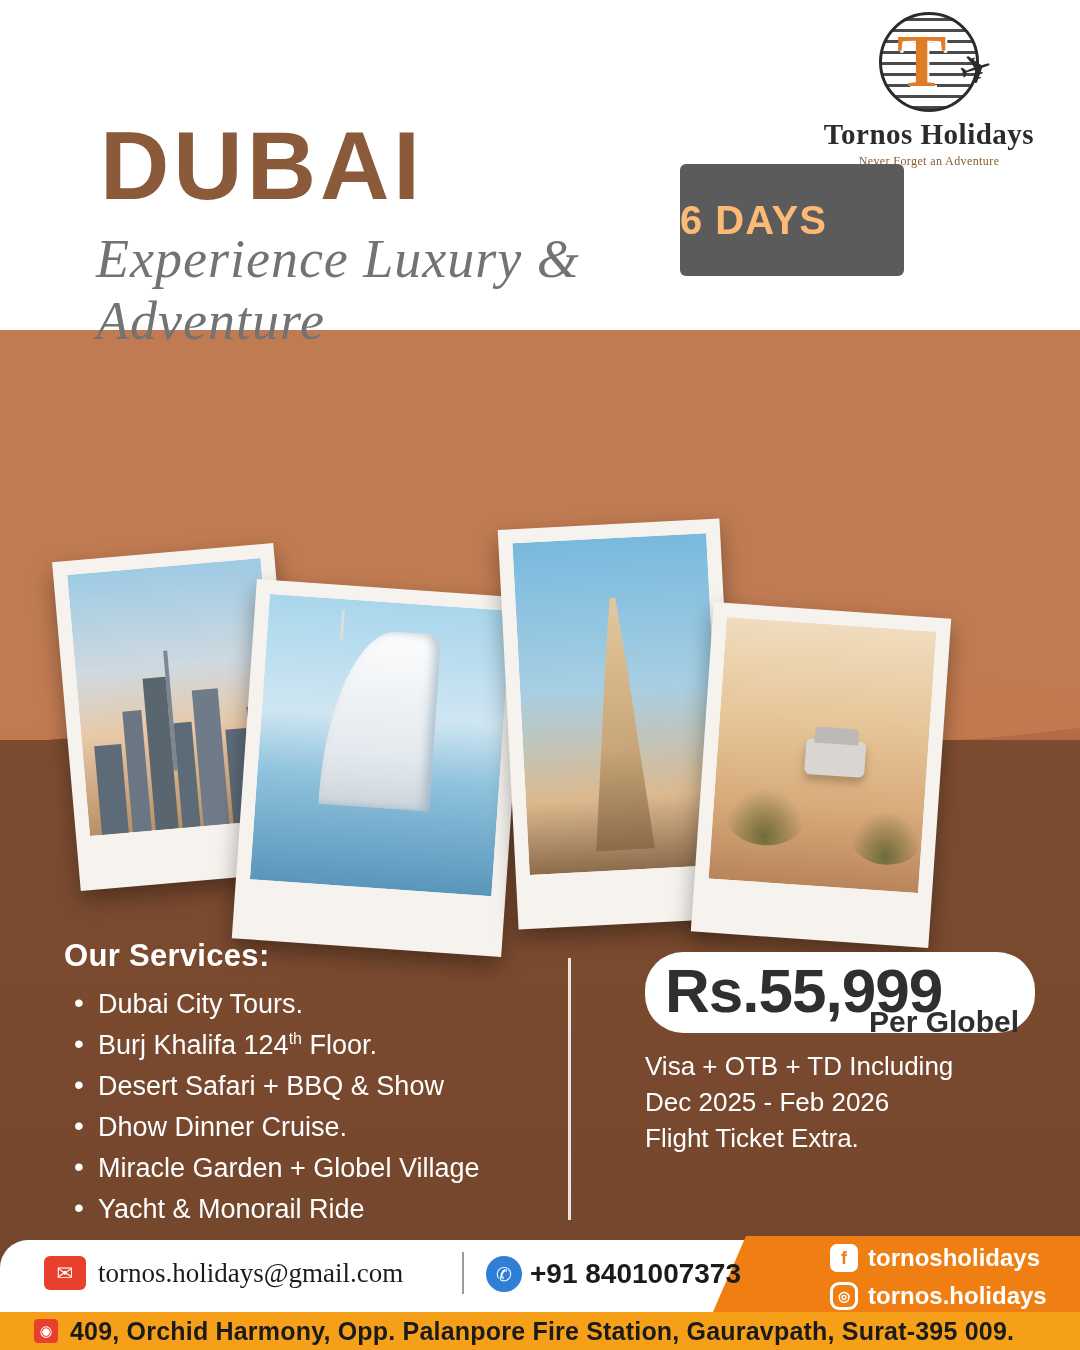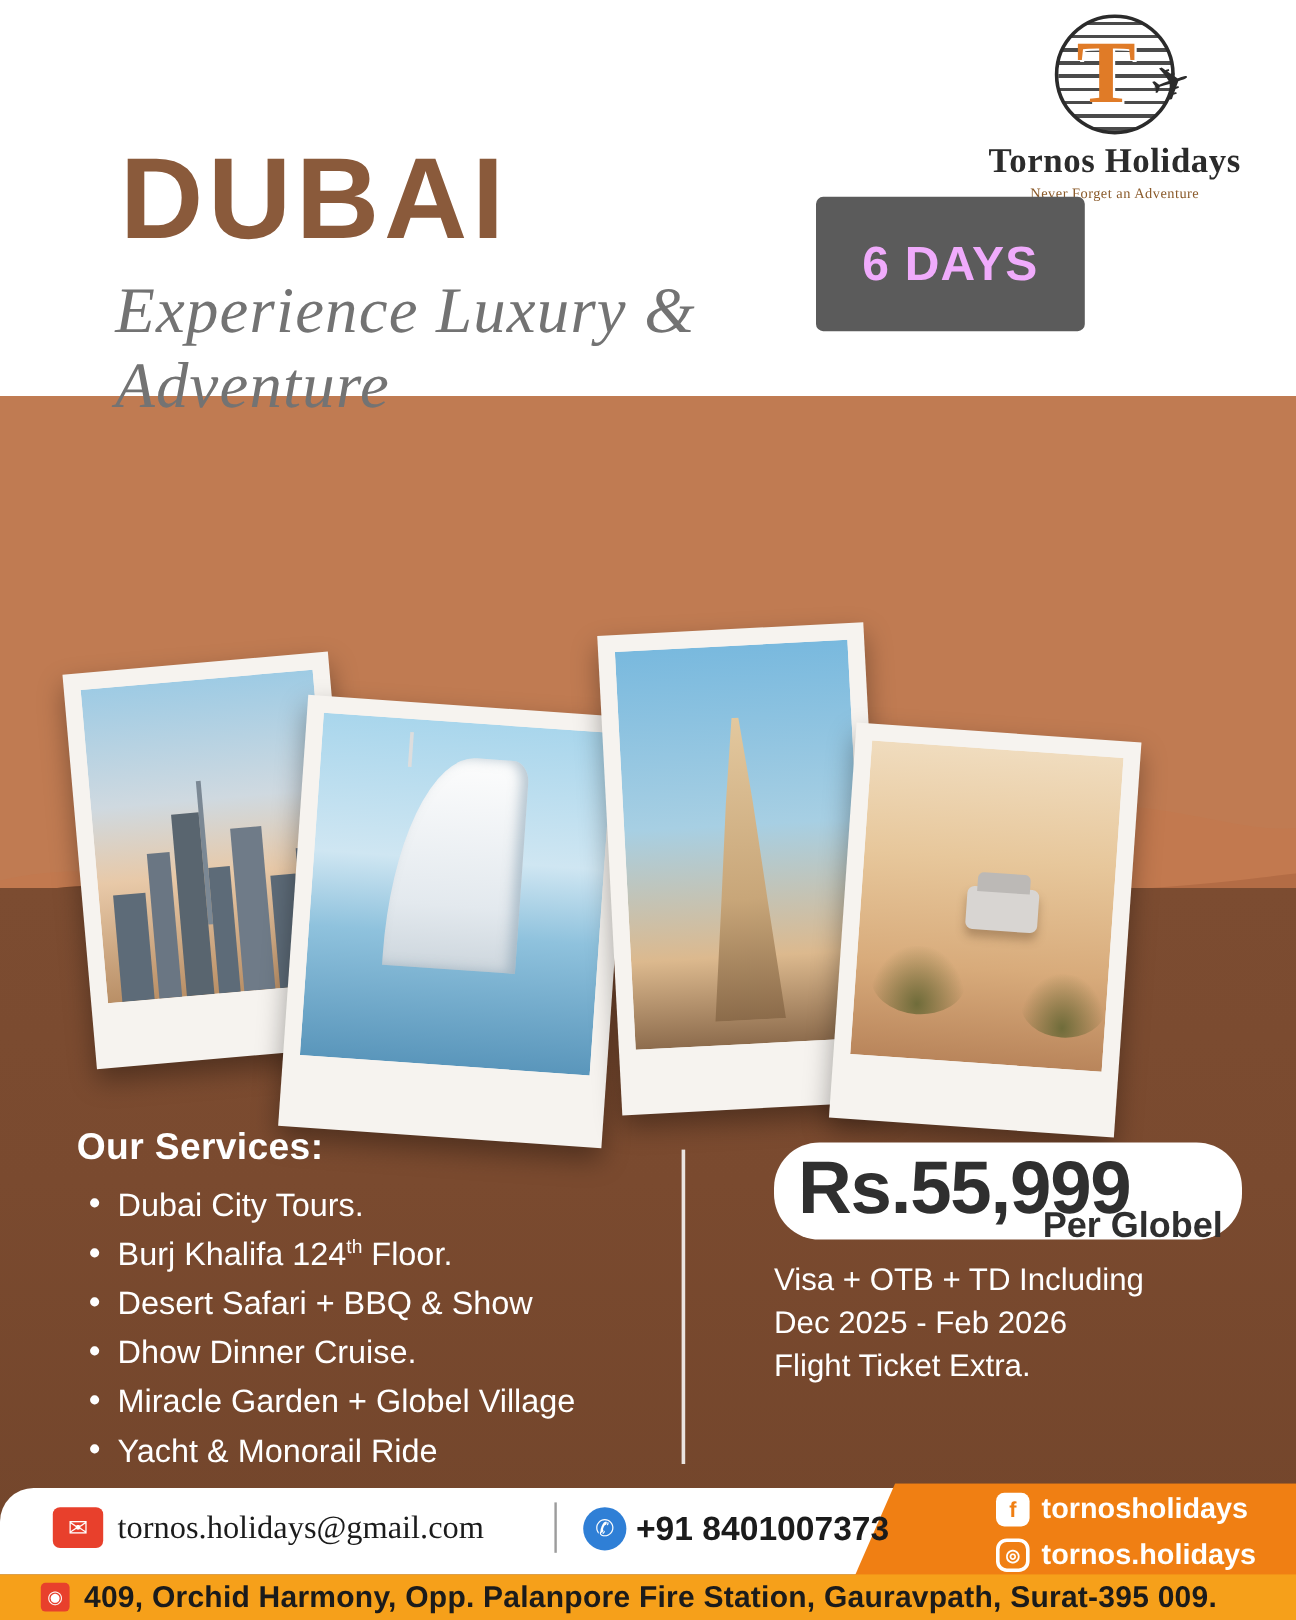--- a/index.html
+++ b/index.html
@@ -131,23 +131,23 @@
     line-height: 1.15;
     letter-spacing: 1px;
   }
 
   
   .days-badge {
     position: absolute; left: 680px; top: 164px;
     width: 224px; height: 112px;
     background: #5b5b5b;
     border-radius: 6px;
-    color: #f0abfc;
-    display: flex; flex-direction: column;
-    align-items: center; justify-content: center;
+    color: #fdba74;
+    display: flex; flex-direction: row;
+    align-items: center; justify-content: space-between;
     font-size: 40px; font-weight: bold; line-height: 1.05;
     letter-spacing: 1px;
   }
 
   
   .polaroid {
     position: absolute;
     background: #f6f3ef;
     box-shadow: 0 10px 22px rgba(0,0,0,.35);
     padding: 14px 14px 42px 14px;

